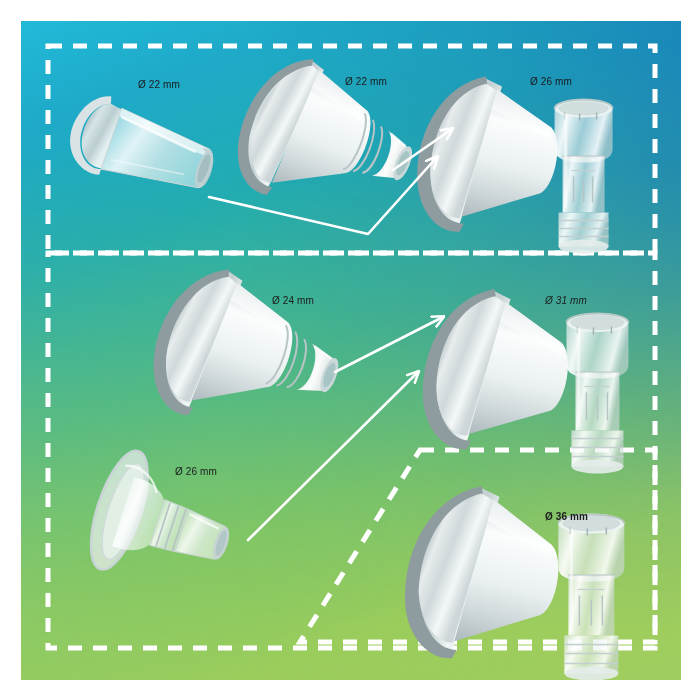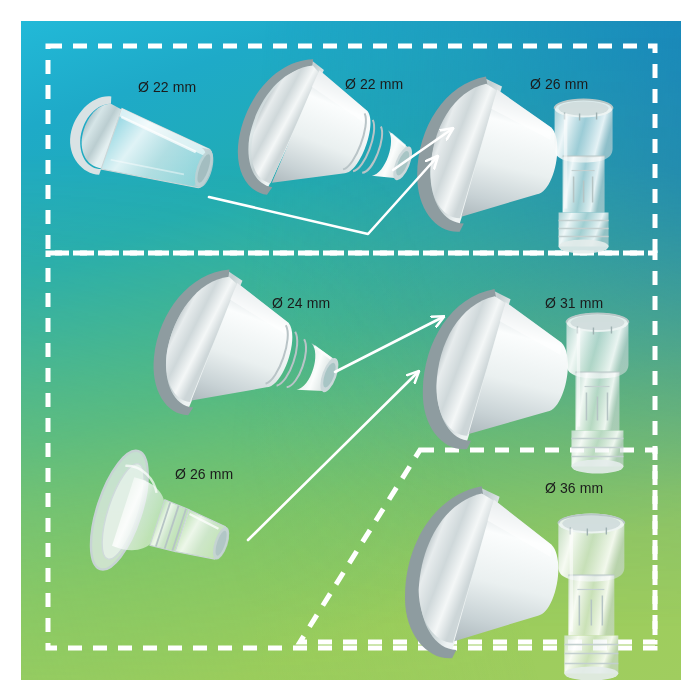--- a/index.html
+++ b/index.html
@@ -43,21 +43,21 @@
       rgba(152,204,92,0.35) 70%,
       rgba(158,206,95,0.55) 100%);
     -webkit-mask-image:linear-gradient(to top,rgba(0,0,0,1) 0%,rgba(0,0,0,.8) 25%,rgba(0,0,0,.35) 52%,rgba(0,0,0,0) 80%);
             mask-image:linear-gradient(to top,rgba(0,0,0,1) 0%,rgba(0,0,0,.8) 25%,rgba(0,0,0,.35) 52%,rgba(0,0,0,0) 80%);
     pointer-events:none;
   }
 
   #art{position:absolute;left:0;top:0;width:700px;height:700px;}
 
   .lbl{
-    position:absolute;color:#1b1b1b;font-size:14px;
+    position:absolute;color:#1b1b1b;font-size:10px;
     letter-spacing:.1px;white-space:nowrap;line-height:1;
   }
 </style>
 </head>
 <body>
 
 <div id="stage">
 
   <div id="panel"></div>
 
@@ -296,17 +296,17 @@
         <path d="M 248 540 L 418 372" marker-end="url(#ah)"></path>
       </g>
 
     </g>
   </svg>
 
   <div class="lbl" style="left:138px;top:80px;">Ø 22 mm</div>
   <div class="lbl" style="left:345px;top:77px;">Ø 22 mm</div>
   <div class="lbl" style="left:530px;top:77px;">Ø 26 mm</div>
   <div class="lbl" style="left:272px;top:296px;">Ø 24 mm</div>
-  <div class="lbl" style="left:545px;top:296px;">Ø 31 mm</div>
+  <div class="lbl" style="left:545px;top:296px;font-style:italic;">Ø 31 mm</div>
   <div class="lbl" style="left:175px;top:467px;">Ø 26 mm</div>
-  <div class="lbl" style="left:545px;top:481px;">Ø 36 mm</div>
+  <div class="lbl" style="left:545px;top:512px;font-weight:bold;">Ø 36 mm</div>
 
 </div>
 
 </body></html>

